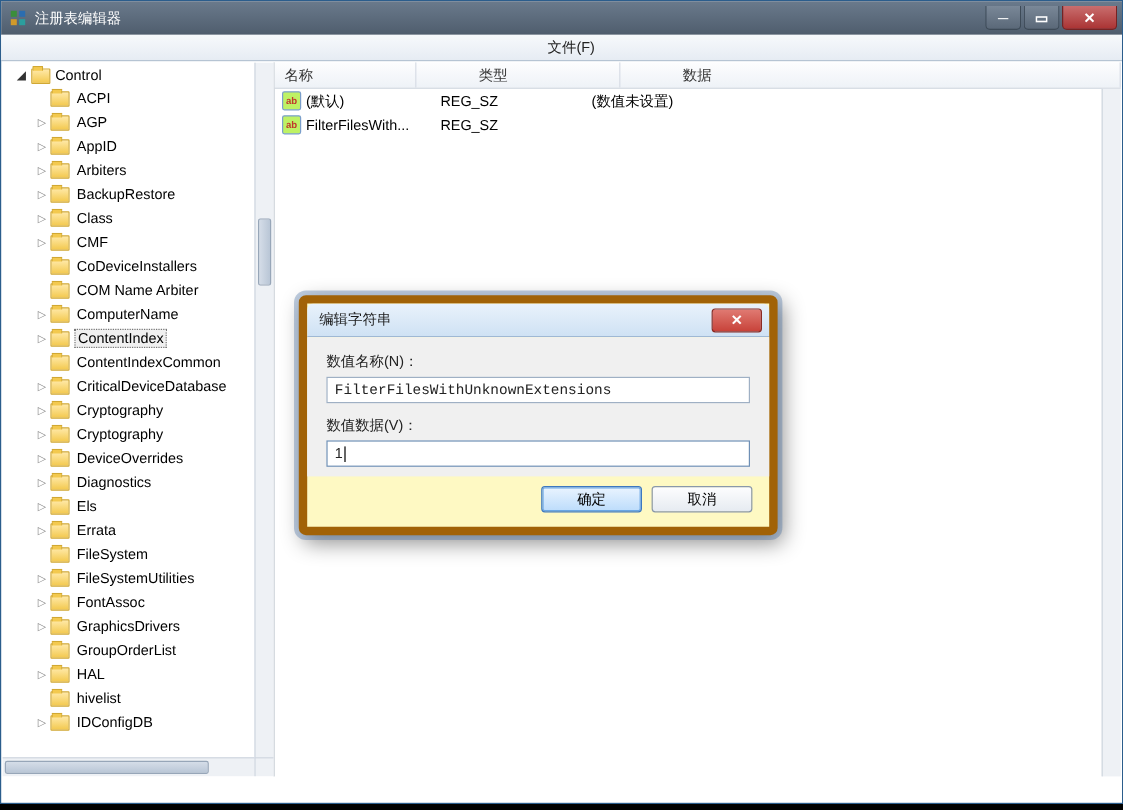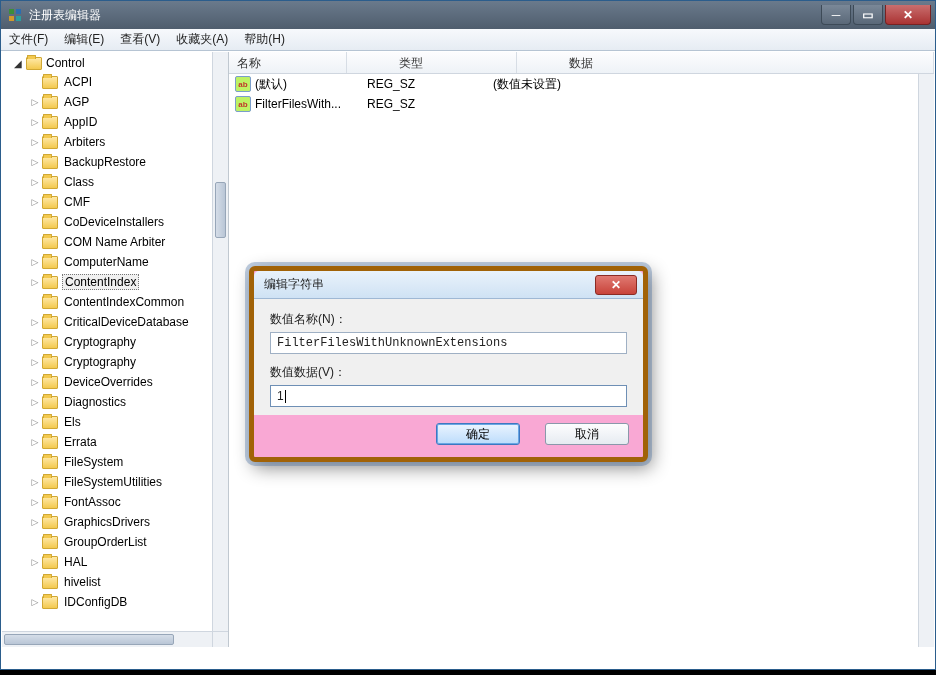--- a/index.html
+++ b/index.html
@@ -8,21 +8,21 @@
 .window { position: absolute; top: 0; left: 0; width: 936px; height: 670px; background: #fff; border: 1px solid #2b5d8c; box-shadow: 0 0 8px rgba(0,0,0,.5); }
 
 .titlebar { height: 28px; background: linear-gradient(#6a7a8c, #4f5d6d); display: flex; align-items: center; color: #fff; padding-left: 6px; }
 .titlebar .icon { width: 16px; height: 16px; margin-right: 6px; display:inline-flex; align-items:center; justify-content:center; }
 .titlebar .title { flex: 1; font-size: 12px; }
 .winbuttons { display: flex; height: 20px; margin-right: 4px; }
 .winbtn { width: 30px; height: 20px; display: flex; align-items: center; justify-content: center; background: linear-gradient(#7a8898,#5a6878); border: 1px solid #3d4a57; border-top:none; margin-left:2px; color:#fff; font-weight:bold; cursor:default;}
 .winbtn.close { width: 46px; background: linear-gradient(#c96e6e,#a33); border-color:#722; border-radius:0 0 4px 4px;}
 .winbtn.min, .winbtn.max { border-radius:0 0 4px 4px;}
 
-.menubar { height: 22px; background: linear-gradient(#f7f9fc,#e6ecf3); border-bottom: 1px solid #b6c4d3; display: flex; align-items: center; padding-left: 0; color:#222;}
+.menubar { height: 22px; background: linear-gradient(#f7f9fc,#e6ecf3); border-bottom: 1px solid #b6c4d3; display: flex; align-items: center; padding-left: 16px; color:#222;flex-direction:column;}
 .menuitem { padding: 2px 8px; cursor: default; }
 
 .workarea { position: absolute; top: 51px; left: 1px; right: 1px; bottom: 22px; display: flex; background: #fff; }
 
 .treepane { width: 227px; border-right: 1px solid #c0c8d0; overflow: hidden; position: relative; background:#fff;}
 .treewrap { position:absolute; top:0; left:0; right:16px; bottom:16px; overflow:hidden;}
 .tree { padding: 2px 0 2px 2px; }
 .treeroot { display:flex; align-items:center; height:18px; padding-left:10px;}
 .treeroot .arrow { width:12px; color:#333; font-size:10px; }
 .treerow { display: flex; align-items: center; height: 20px; padding-left: 24px; white-space: nowrap; cursor:default;}
@@ -44,30 +44,30 @@
 .col { border-right:1px solid #d7dde5; padding:3px 8px; color:#333;}
 .col.name{width:118px;} .col.type{width:126px;} .col.data{flex:1;}
 .valrow { display:flex; height:20px; align-items:center; padding-left:6px;}
 .valicon { width:16px; height:16px; margin-right:4px; border:1px solid #7a9ecb; border-radius:2px; background:#bef264; display:flex; align-items:center; justify-content:center; font-size:8px; color:#c0392b; font-weight:bold;}
 .valrow .c1{width:112px; white-space:nowrap; overflow:hidden; text-overflow:ellipsis;} .valrow .c2{width:126px;} .valrow .c3{flex:1;}
 .list-vscroll { position:absolute; top:22px; right:0; width:16px; bottom:0; background:#eef1f5; border-left:1px solid #cfd6df;}
 
 .statusbar { position:absolute; left:1px; right:1px; bottom:1px; height:20px; background:linear-gradient(#f5f7fa,#e7ebf1); border-top:1px solid #c6ced8; padding:2px 6px; color:#222;}
 
 
-.dialog { position:absolute; left:249px; top:246px; width:399px; background:#f9a8d4; border:5px solid #a16207; box-shadow:0 0 0 4px rgba(70,110,160,.35), 4px 6px 18px rgba(0,0,0,.45); border-radius:6px;margin-top:20px; }
+.dialog { position:absolute; left:249px; top:246px; width:399px; background:#fef9c3; border:7px solid #a16207; box-shadow:0 0 0 4px rgba(70,110,160,.35), 4px 6px 18px rgba(0,0,0,.45); border-radius:6px; }
 .dlgtitle { height:28px; background:linear-gradient(#e9f2fb,#cfe2f4); border-bottom:1px solid #9fb8d4; border-radius:5px 5px 0 0; display:flex; align-items:center; padding-left:10px; color:#1a1a1a;}
 .dlgtitle .t{flex:1;}
 .dlgclose { width:42px; height:20px; margin-right:6px; background:linear-gradient(#e07a72,#c8433a); border:1px solid #8a2b24; border-radius:3px; color:#fff; display:flex; align-items:center; justify-content:center; font-weight:bold; cursor:default;}
 .dlgbody { padding:12px 16px 8px; background:#f0f0f0;}
 .fldlabel { margin-bottom:4px; color:#222;}
 .txtro { width:100%; height:22px; background:#fff; border:1px solid #9fb0c4; padding:3px 6px; font-family:"Courier New",monospace; font-size:12px; color:#222; margin-bottom:10px;}
 .txted { width:100%; height:22px; background:#fff; border:1px solid #6e8fb5; padding:3px 6px; font-family:"Courier New",monospace; font-size:12px; color:#222; outline:none;}
 .caret { display:inline-block; width:1px; height:13px; background:#000; vertical-align:middle; margin-left:1px;}
-.dlgbtns { display:flex; justify-content:flex-end; gap:25px; padding:8px 14px 12px;}
+.dlgbtns { display:flex; justify-content:flex-end; gap:8px; padding:8px 14px 12px;}
 .btn { width:84px; height:22px; border:1px solid #8a98aa; background:linear-gradient(#fdfdfe,#e6ebf1); border-radius:3px; cursor:default; display:flex; align-items:center; justify-content:center;}
 .btn.primary { border-color:#3d78c0; background:linear-gradient(#eaf4ff,#bcdcfb); box-shadow:0 0 0 1px #69a6e4 inset;}
 </style>
 </head>
 <body>
 
 <div class="window">
   <div class="titlebar">
     <span class="icon">
       <svg width="16" height="16" viewBox="0 0 16 16">

